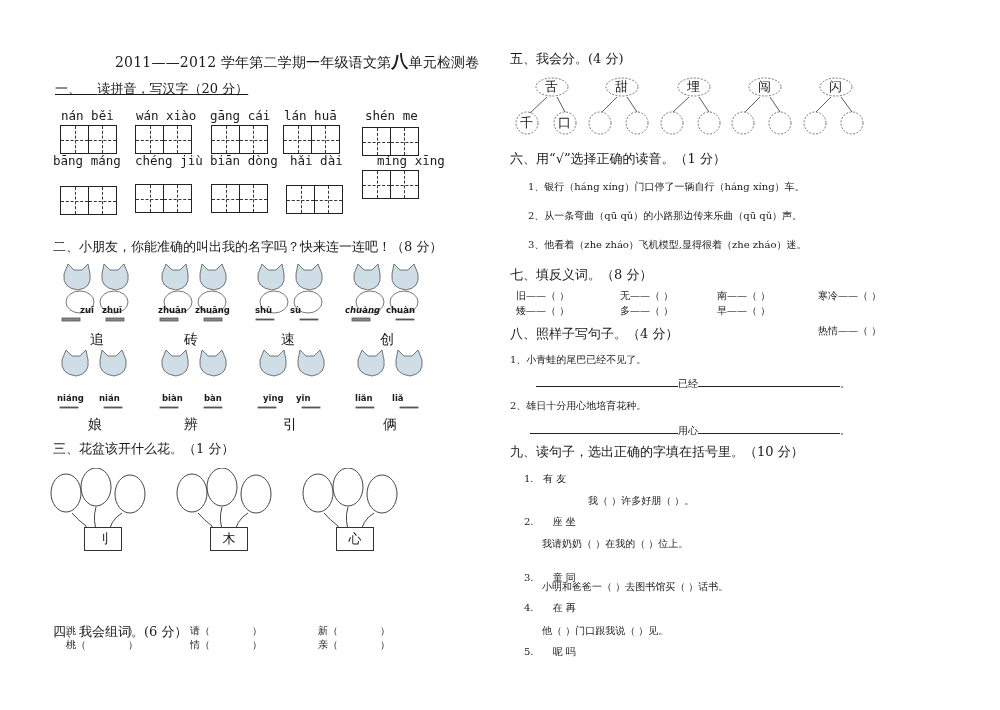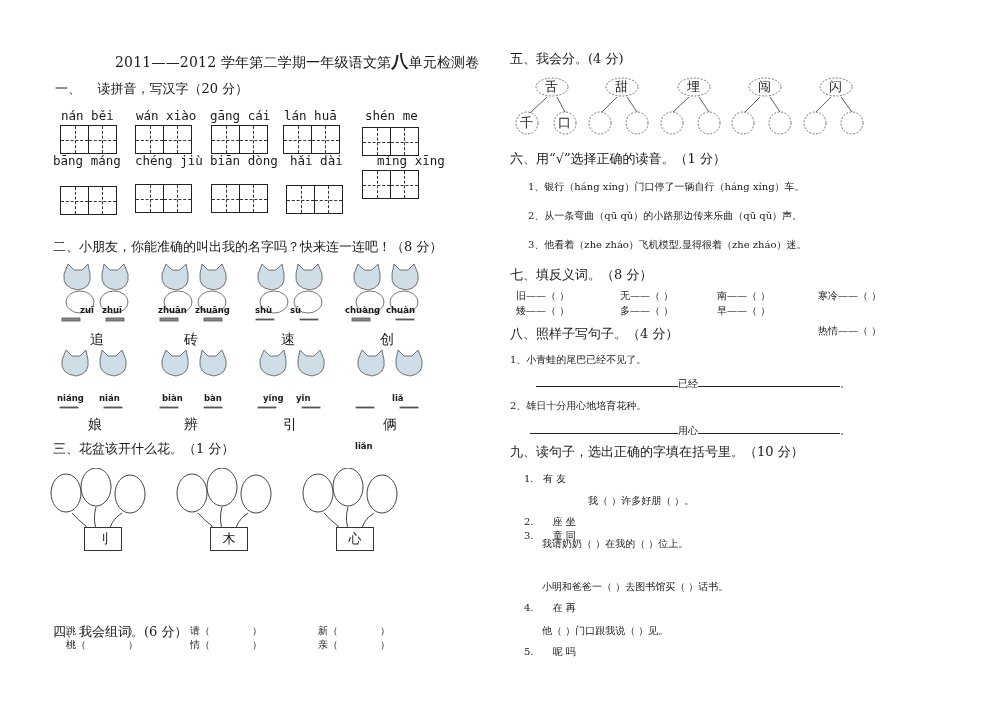--- a/index.html
+++ b/index.html
@@ -22,21 +22,21 @@
   .line{display:inline-block;border-bottom:1px solid #222;vertical-align:baseline;}
   .mush{position:absolute;font-size:13px;}
 </style>
 </head>
 <body>
 
 <div class="abs title">
   <span>2011——2012 学年第二学期一年级语文第</span><b>八</b><span>单元检测卷</span>
 </div>
 
-<div class="abs sec" style="left:55px;top:80px;">
+<div class="abs sec" style="left:55px;top:80px;text-decoration:underline;">
   <span>一、</span>&nbsp;&nbsp;&nbsp;&nbsp;<span>读拼音，写汉字（20 分）</span>
 </div>
 <div class="abs py" style="left:61px;top:108px;">nán  běi</div>
 <div class="abs py" style="left:136px;top:108px;">wán xiào</div>
 <div class="abs py" style="left:210px;top:108px;">gāng cái</div>
 <div class="abs py" style="left:284px;top:108px;">lán huā</div>
 <div class="abs py" style="left:365px;top:108px;">shén me</div>
 
 <div class="tian" style="left:60px;top:125px;">
     <div class="cell"></div>
@@ -128,21 +128,21 @@
     <rect x="48" y="57" width="18" height="1" fill="#555"></rect>
   </g>
 </svg>
 
 <div class="catlbl" style="left:80px;top:305px;">zuī</div>
 <div class="catlbl" style="left:102px;top:305px;">zhuī</div>
 <div class="catlbl" style="left:158px;top:305px;">zhuān</div>
 <div class="catlbl" style="left:195px;top:305px;">zhuāng</div>
 <div class="catlbl" style="left:255px;top:305px;">shù</div>
 <div class="catlbl" style="left:290px;top:305px;">sù</div>
-<div class="catlbl" style="left:345px;top:305px;">chuàng</div>
+<div class="catlbl" style="left:345px;top:305px;font-style:italic;">chuàng</div>
 <div class="catlbl" style="left:386px;top:305px;">chuàn</div>
 
 <div class="char" style="left:90px;top:331px;">追</div>
 <div class="char" style="left:184px;top:331px;">砖</div>
 <div class="char" style="left:281px;top:331px;">速</div>
 <div class="char" style="left:380px;top:331px;">创</div>
 
 <svg class="cats" style="left:56px;top:350px;" viewBox="0 0 80 62">
   <g fill="#cfdde6" stroke="#555" stroke-width="0.8">
     <path d="M6 10 L10 0 L16 6 L24 6 L30 0 L32 10 Q34 24 20 26 Q4 24 6 10Z"></path>
@@ -175,21 +175,21 @@
     <rect x="48" y="57" width="18" height="1" fill="#555"></rect>
   </g>
 </svg>
 
 <div class="catlbl" style="left:57px;top:393px;">niáng</div>
 <div class="catlbl" style="left:99px;top:393px;">nián</div>
 <div class="catlbl" style="left:162px;top:393px;">biàn</div>
 <div class="catlbl" style="left:204px;top:393px;">bàn</div>
 <div class="catlbl" style="left:263px;top:393px;">yǐng</div>
 <div class="catlbl" style="left:296px;top:393px;">yǐn</div>
-<div class="catlbl" style="left:355px;top:393px;margin-top:48px;">liǎn</div>
+<div class="catlbl" style="left:355px;top:393px;">liǎn</div>
 <div class="catlbl" style="left:392px;top:393px;">liǎ</div>
 
 <div class="char" style="left:88px;top:416px;">娘</div>
 <div class="char" style="left:184px;top:416px;">辨</div>
 <div class="char" style="left:283px;top:416px;">引</div>
 <div class="char" style="left:383px;top:416px;">俩</div>
 
 <div class="abs sec" style="left:53px;top:440px;">三、花盆该开什么花。（1 分）</div>
 
 <svg class="abs" style="left:48px;top:468px;" width="112" height="85" viewBox="0 0 112 85">
@@ -297,17 +297,17 @@
 <div class="row" style="left:510px;top:399px;">2、雄日十分用心地培育花种。</div>
 <div class="row" style="left:530px;top:424px;">
   <span class="line" style="width:148px"></span><span>用心</span><span class="line" style="width:142px"></span><span>。</span>
 </div>
 
 <div class="abs sec" style="left:510px;top:443px;">九、读句子，选出正确的字填在括号里。（10 分）</div>
 <div class="row" style="left:524px;top:472px;"><span>1.</span>&nbsp;&nbsp;&nbsp;<span>有        友</span></div>
 <div class="row" style="left:546px;top:494px;margin-left:42px;">我（        ）许多好朋（        ）。</div>
 <div class="row" style="left:524px;top:515px;"><span>2.</span>&nbsp;&nbsp;&nbsp;&nbsp;&nbsp;&nbsp;<span>座      坐</span></div>
 <div class="row" style="left:542px;top:537px;">我请奶奶（        ）在我的（          ）位上。</div>
-<div class="row" style="left:524px;top:529px;text-align:center;"><span>3.</span>&nbsp;&nbsp;&nbsp;&nbsp;&nbsp;&nbsp;<span>童      同</span></div>
+<div class="row" style="left:524px;top:571px;text-align:center;"><span>3.</span>&nbsp;&nbsp;&nbsp;&nbsp;&nbsp;&nbsp;<span>童      同</span></div>
 <div class="row" style="left:542px;top:580px;">小明和爸爸一（        ）去图书馆买（          ）话书。</div>
 <div class="row" style="left:524px;top:601px;"><span>4.</span>&nbsp;&nbsp;&nbsp;&nbsp;&nbsp;&nbsp;<span>在      再</span></div>
 <div class="row" style="left:542px;top:624px;">他（        ）门口跟我说（        ）见。</div>
 <div class="row" style="left:524px;top:645px;"><span>5.</span>&nbsp;&nbsp;&nbsp;&nbsp;&nbsp;&nbsp;<span>呢      吗</span></div>
 
 </body></html>

